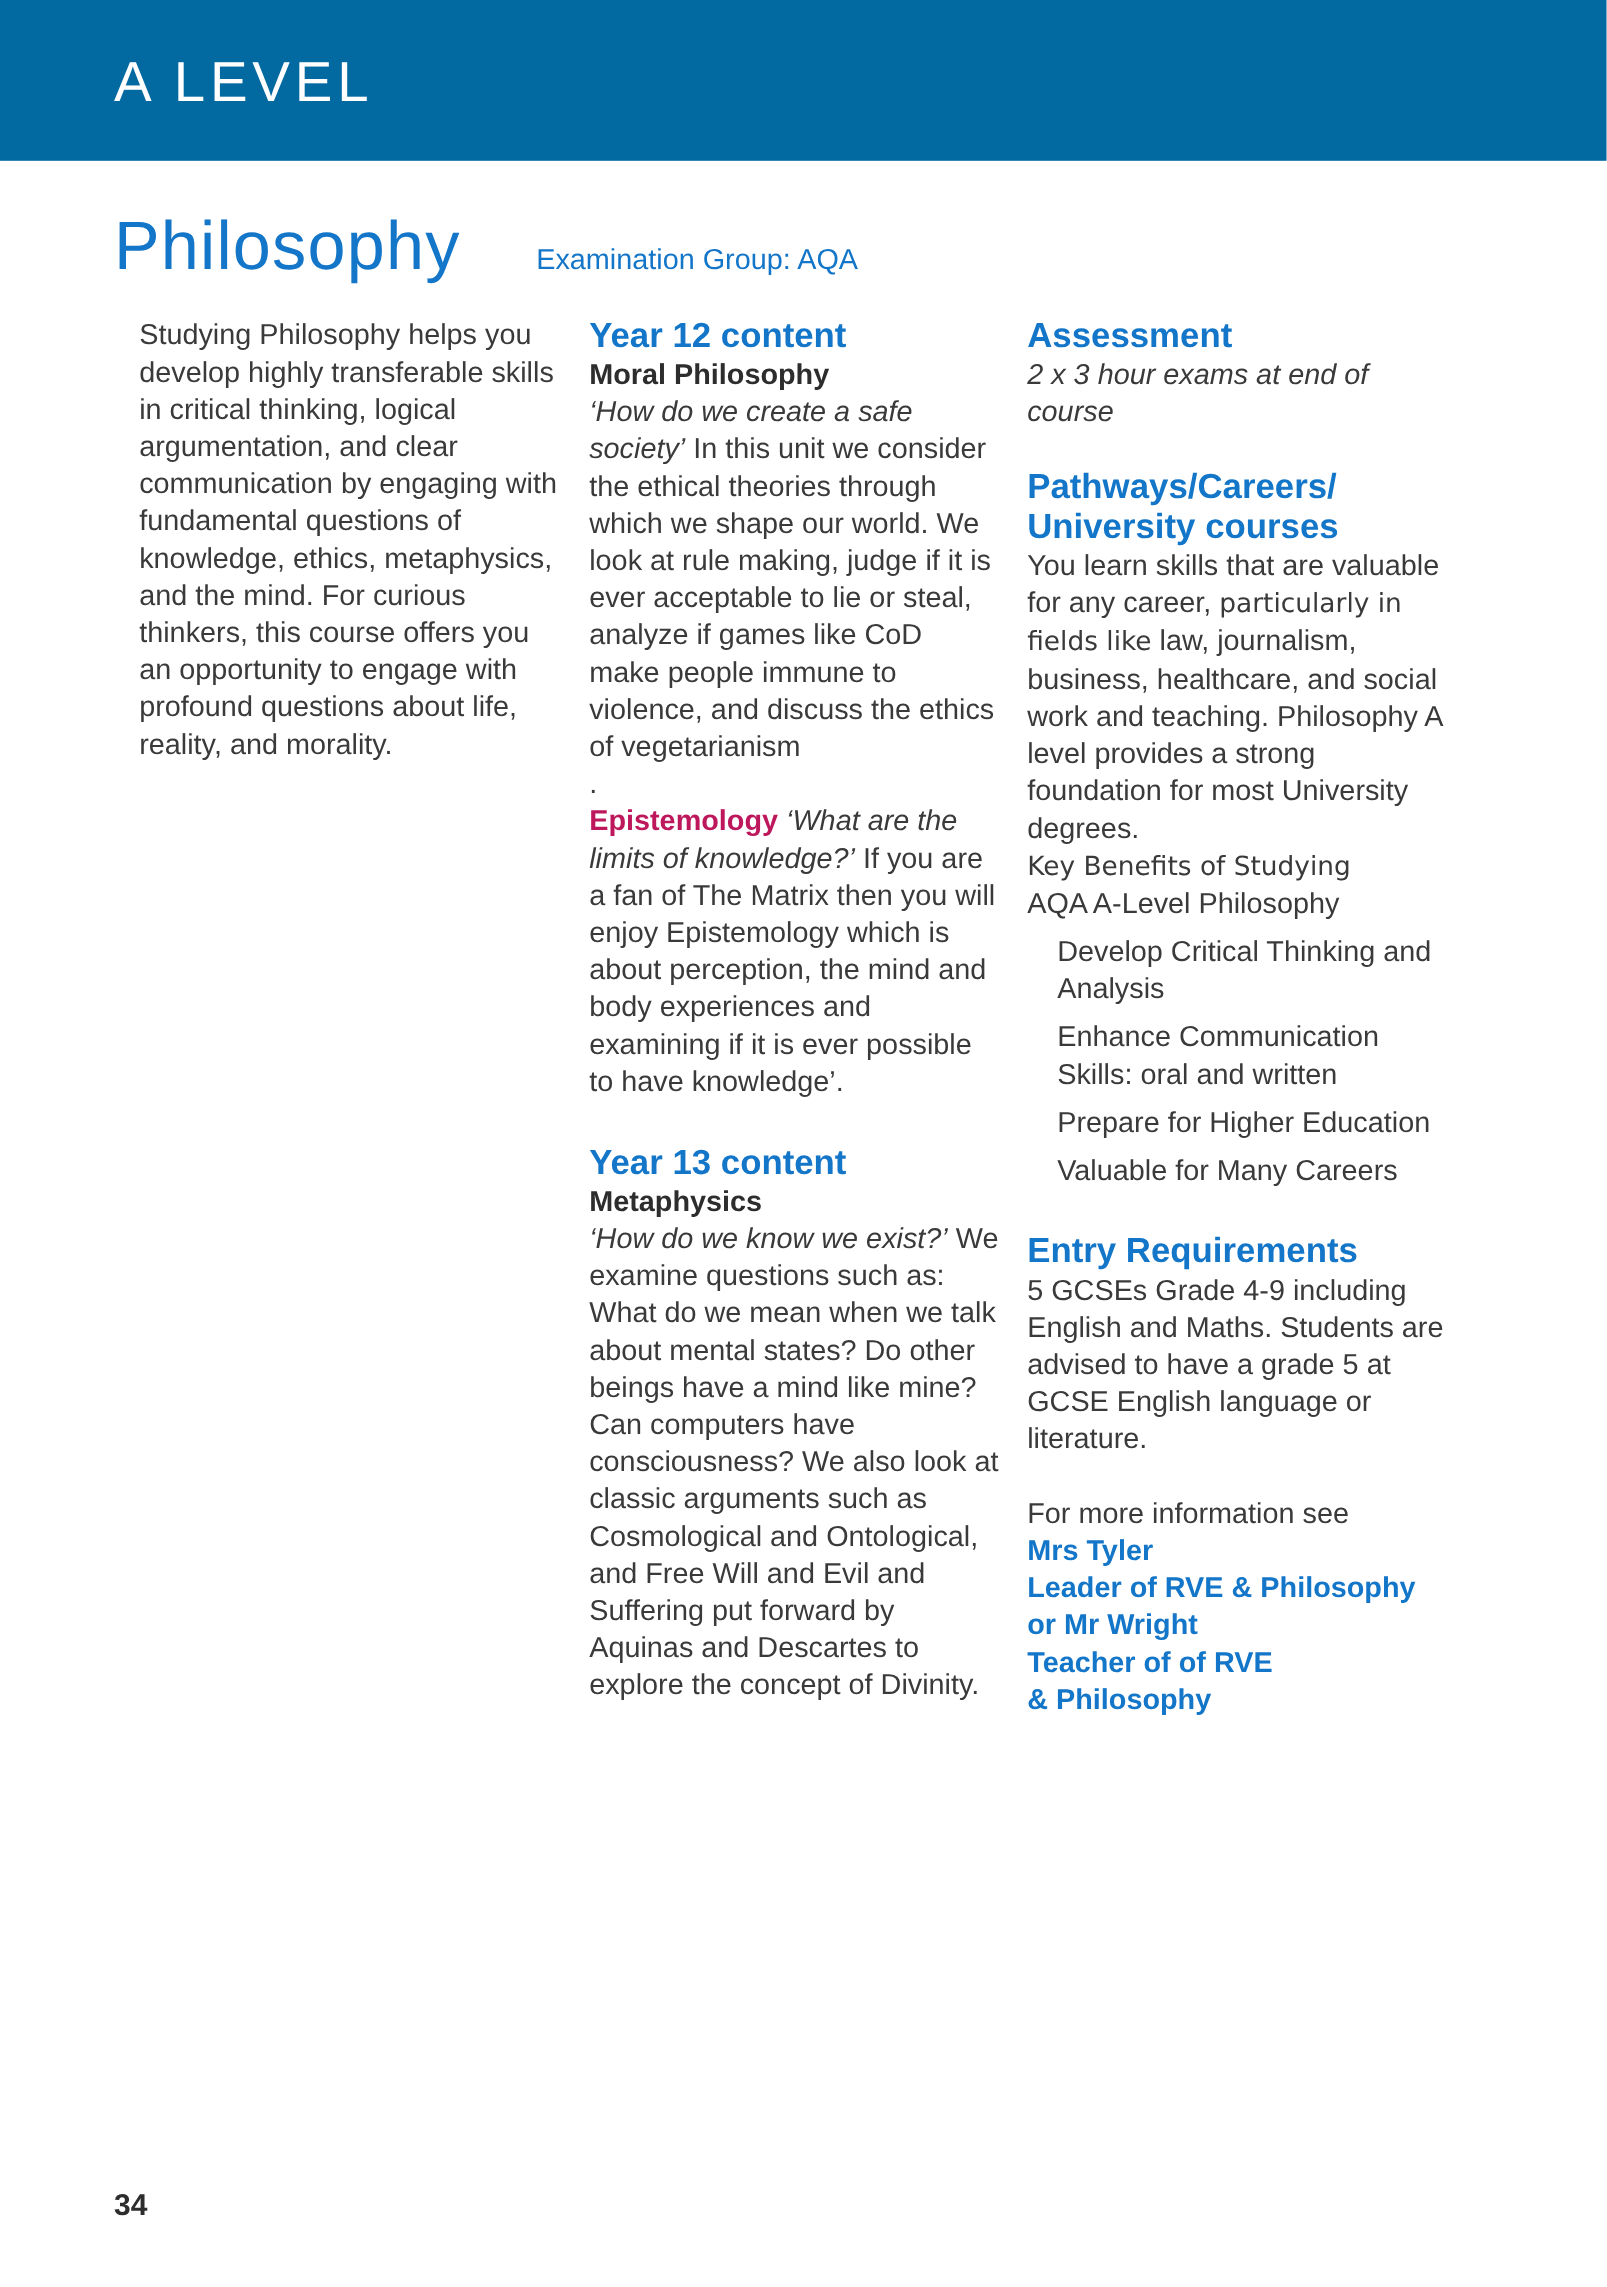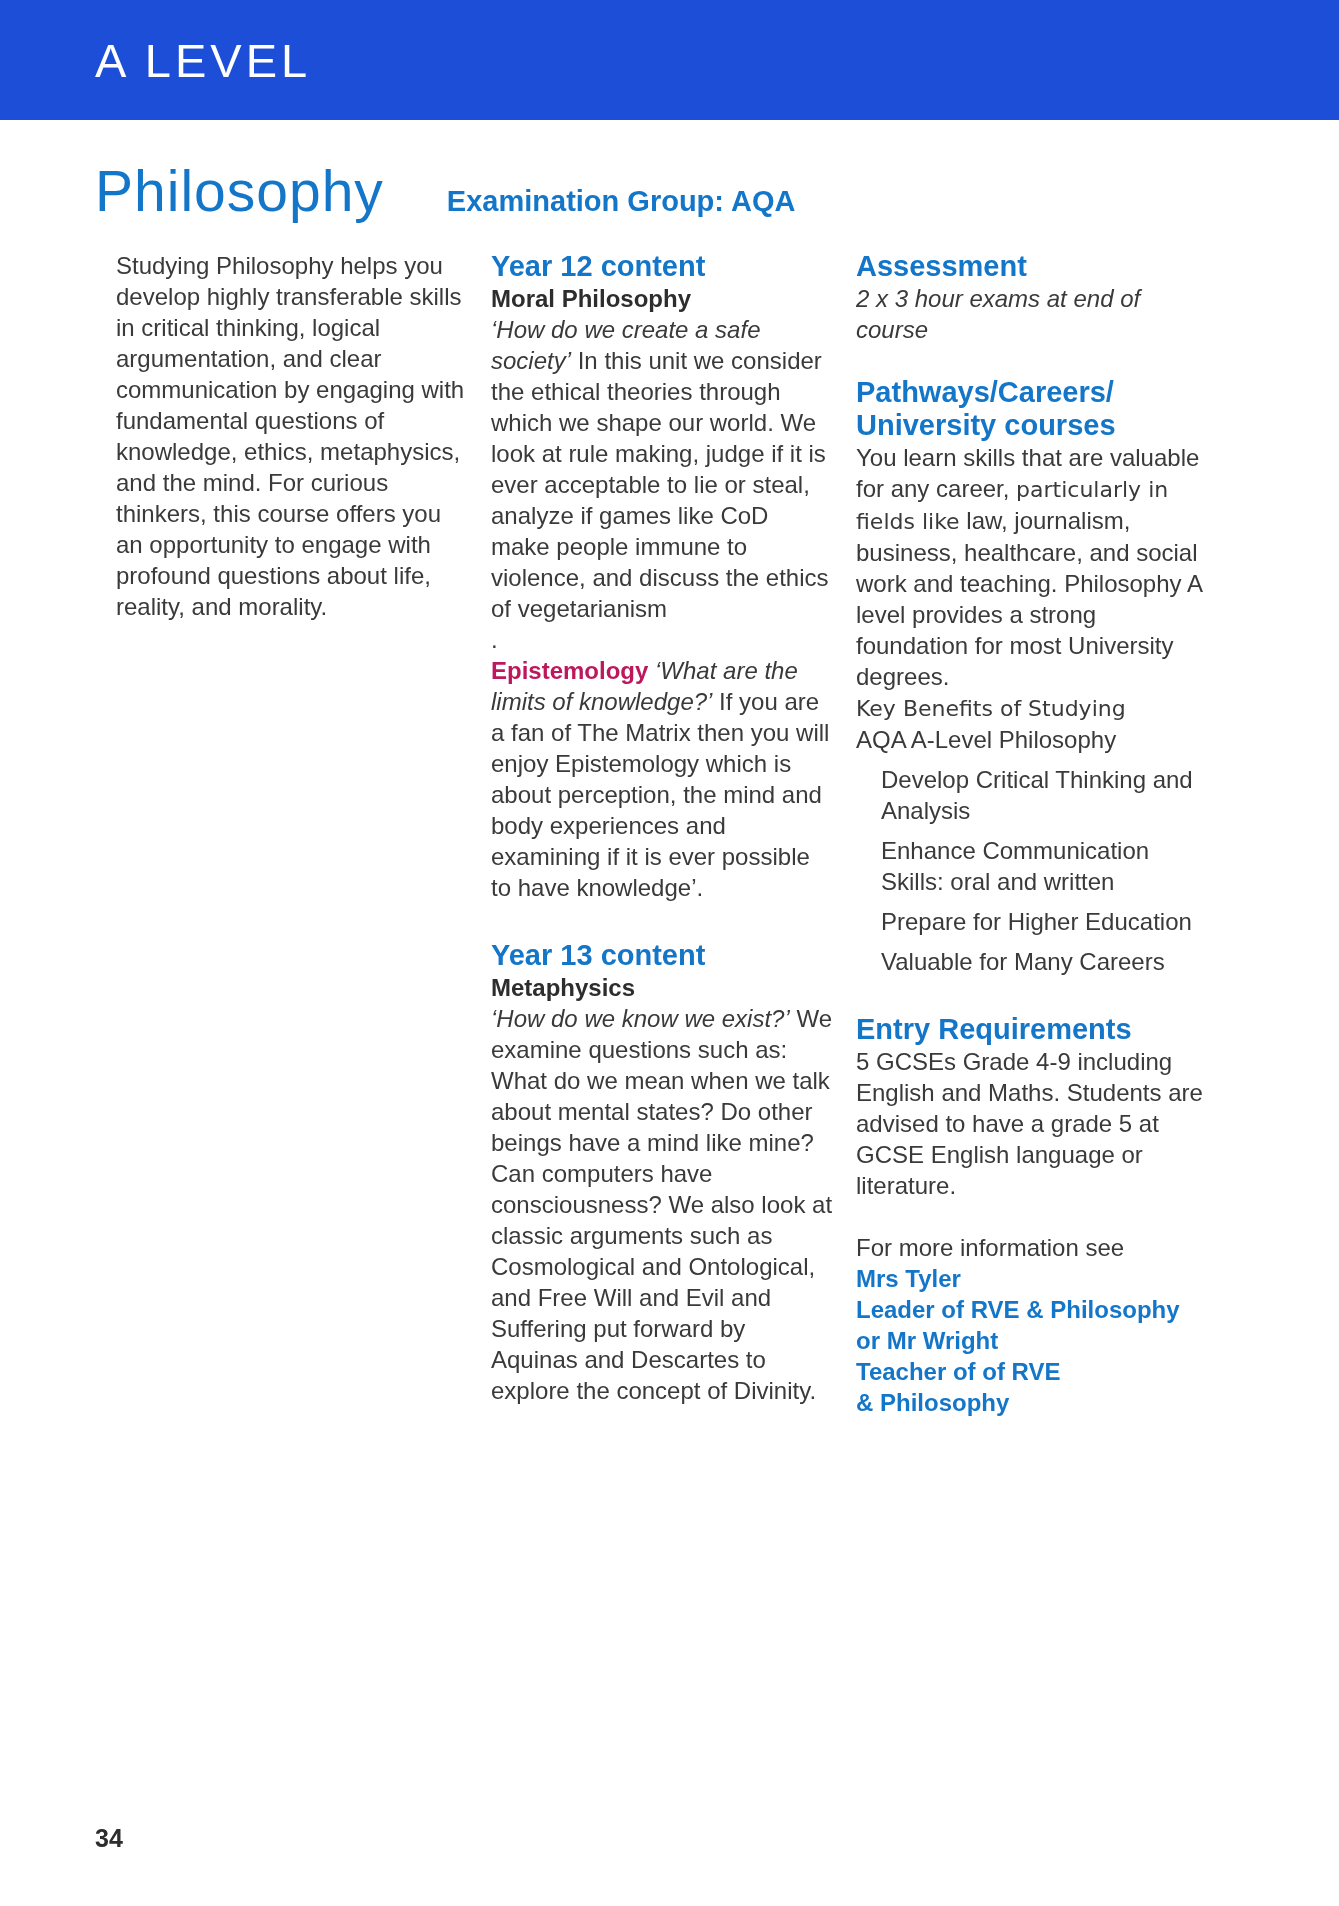--- a/index.html
+++ b/index.html
@@ -7,22 +7,22 @@
   .page {
     position:relative;
     width:1339px; height:1906px;
     background:#ffffff;
     font-family:"Liberation Sans", sans-serif;
     color:#3a3a3a;
     overflow:hidden;
   }
   
   .band {
-    height:120px;
-    background:#1d4ed8;
+    height:134px;
+    background:#0369a1;
     display:flex; align-items:center;
   }
   .band-title {
     margin-left:95px;
     color:#ffffff;
     font-size:47px;
     font-weight:200;
     letter-spacing:4px;
   }
   
@@ -32,22 +32,22 @@
     align-items:baseline;
   }
   .page-title {
     color:#1476c8;
     font-size:57px;
     font-weight:200;
     letter-spacing:1px;
   }
   .exam-group {
     color:#1476c8;
-    font-size:29px;
-    font-weight:bold;
+    font-size:24px;
+    font-weight:normal;
     margin-left:63px;
   }
   
   .columns {
     display:grid;
     grid-template-columns:352px 342px 352px;
     column-gap:23px;
     padding-left:116px;
     margin-top:26px;
     align-items:start;

